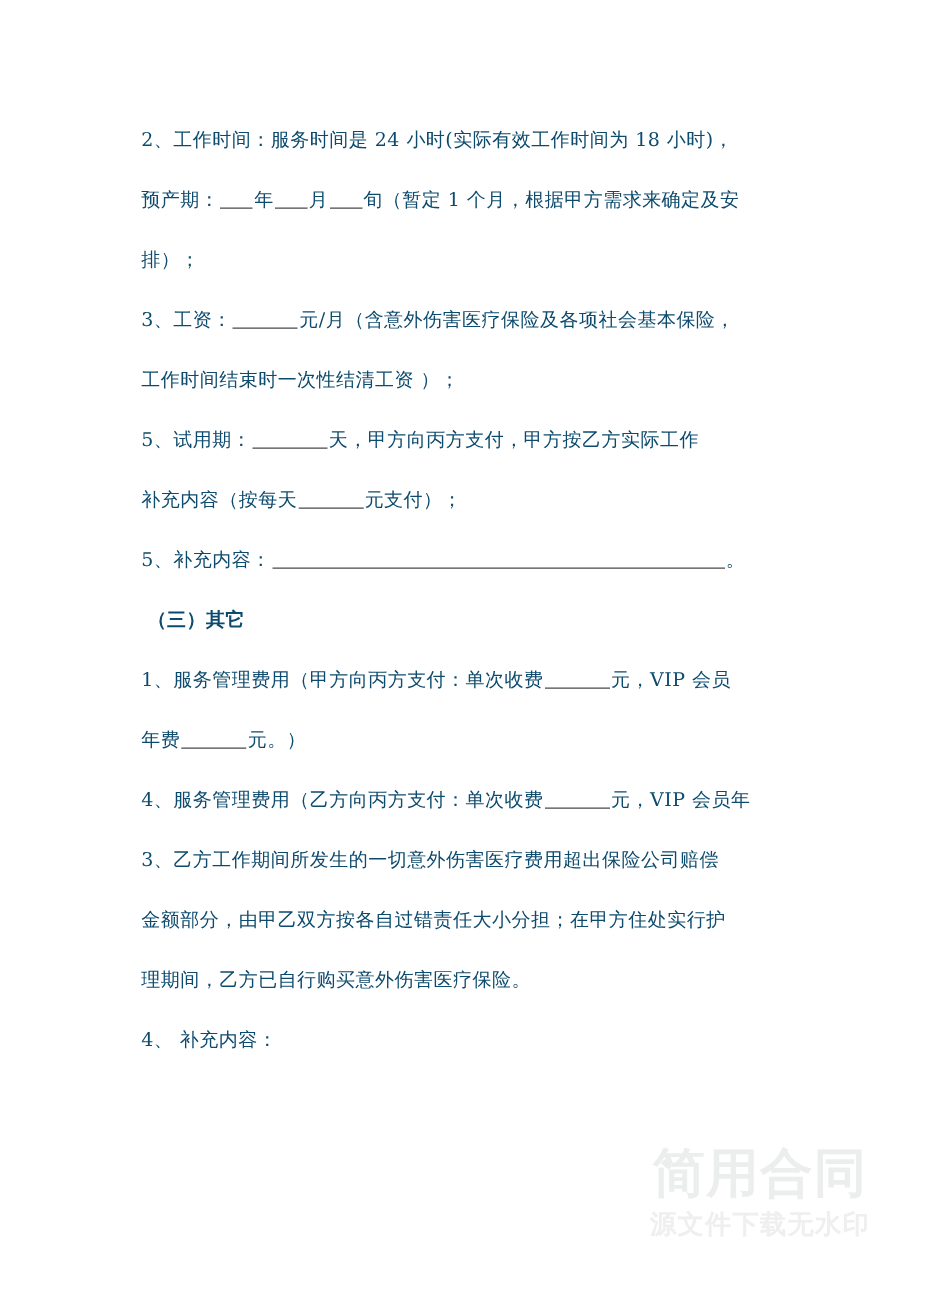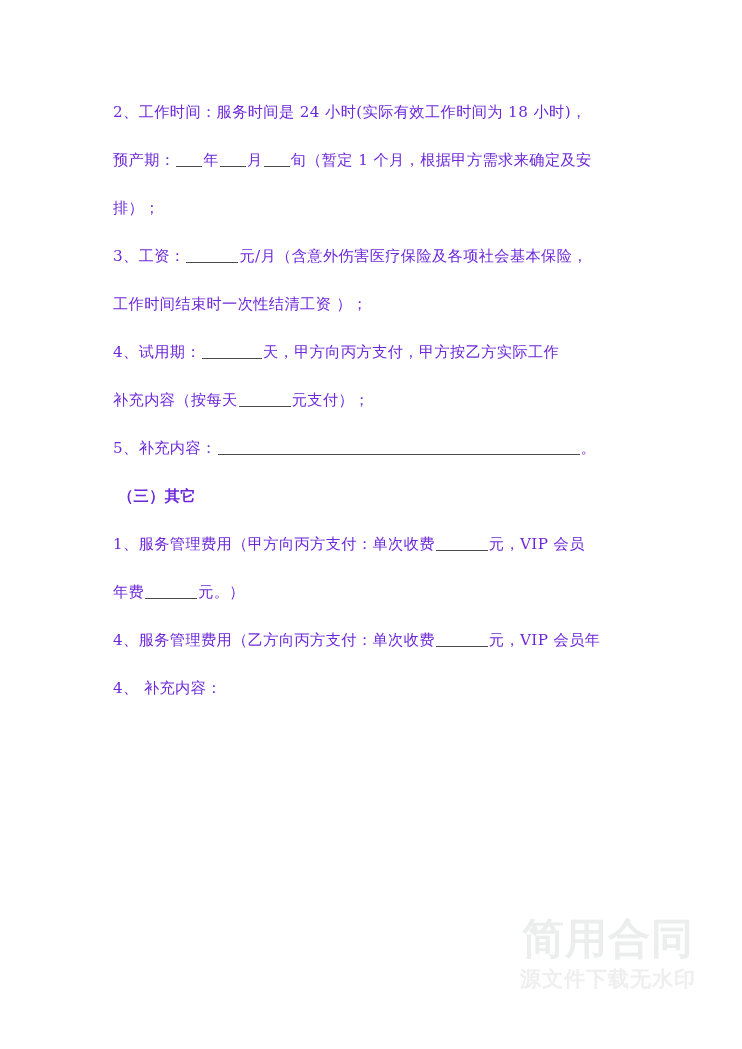--- a/index.html
+++ b/index.html
@@ -23,21 +23,21 @@
   }
 
   .doc-body {
     position: absolute;
     left: 113px;
     top: 88px;
     width: 520px;
   }
 
   .para {
-    color: #6d28d9;
+    color: #0c4a6e;
     font-size: 15.2px;
     line-height: 48px;
     letter-spacing: 0.4px;
     white-space: nowrap;
     font-weight: 400;
   }
 
   .line {
     display: block;
     height: 48px;
@@ -109,21 +109,21 @@
 
     <div class="para">
       <span class="line">
         <span>3、工资：</span><span class="blank blank-md"></span><span>元/月（含意外伤害医疗保险及各项社会基本保险，</span>
       </span>
       <span class="line">工作时间结束时一次性结清工资 ）；</span>
     </div>
 
     <div class="para">
       <span class="line">
-        <span>4、试用期：</span><span class="blank blank-lg"></span><span>天，甲方向丙方支付，甲方按乙方实际工作</span>
+        <span>5、试用期：</span><span class="blank blank-lg"></span><span>天，甲方向丙方支付，甲方按乙方实际工作</span>
       </span>
       <span class="line">
         <span>补充内容（按每天</span><span class="blank blank-md"></span><span>元支付）；</span>
       </span>
     </div>
 
     <div class="para">
       <span class="line">
         <span>5、补充内容：</span><span class="blank blank-full2"></span><span>。</span>
       </span>
@@ -141,20 +141,25 @@
         <span>年费</span><span class="blank blank-md"></span><span>元。）</span>
       </span>
     </div>
 
     <div class="para">
       <span class="line">
         <span>4、服务管理费用（乙方向丙方支付：单次收费</span><span class="blank blank-md"></span><span>元，VIP 会员年</span>
       </span>
     </div>
 
+    <div class="para">
+      <span class="line">3、乙方工作期间所发生的一切意外伤害医疗费用超出保险公司赔偿</span>
+      <span class="line">金额部分，由甲乙双方按各自过错责任大小分担；在甲方住处实行护</span>
+      <span class="line">理期间，乙方已自行购买意外伤害医疗保险。</span>
+    </div>
 
     <div class="para">
       <span class="line">4、 补充内容：</span>
     </div>
 
   </div>
 
   <div class="watermark">
     <div class="wm-main">简用合同</div>
     <div class="wm-sub">源文件下载无水印</div>

